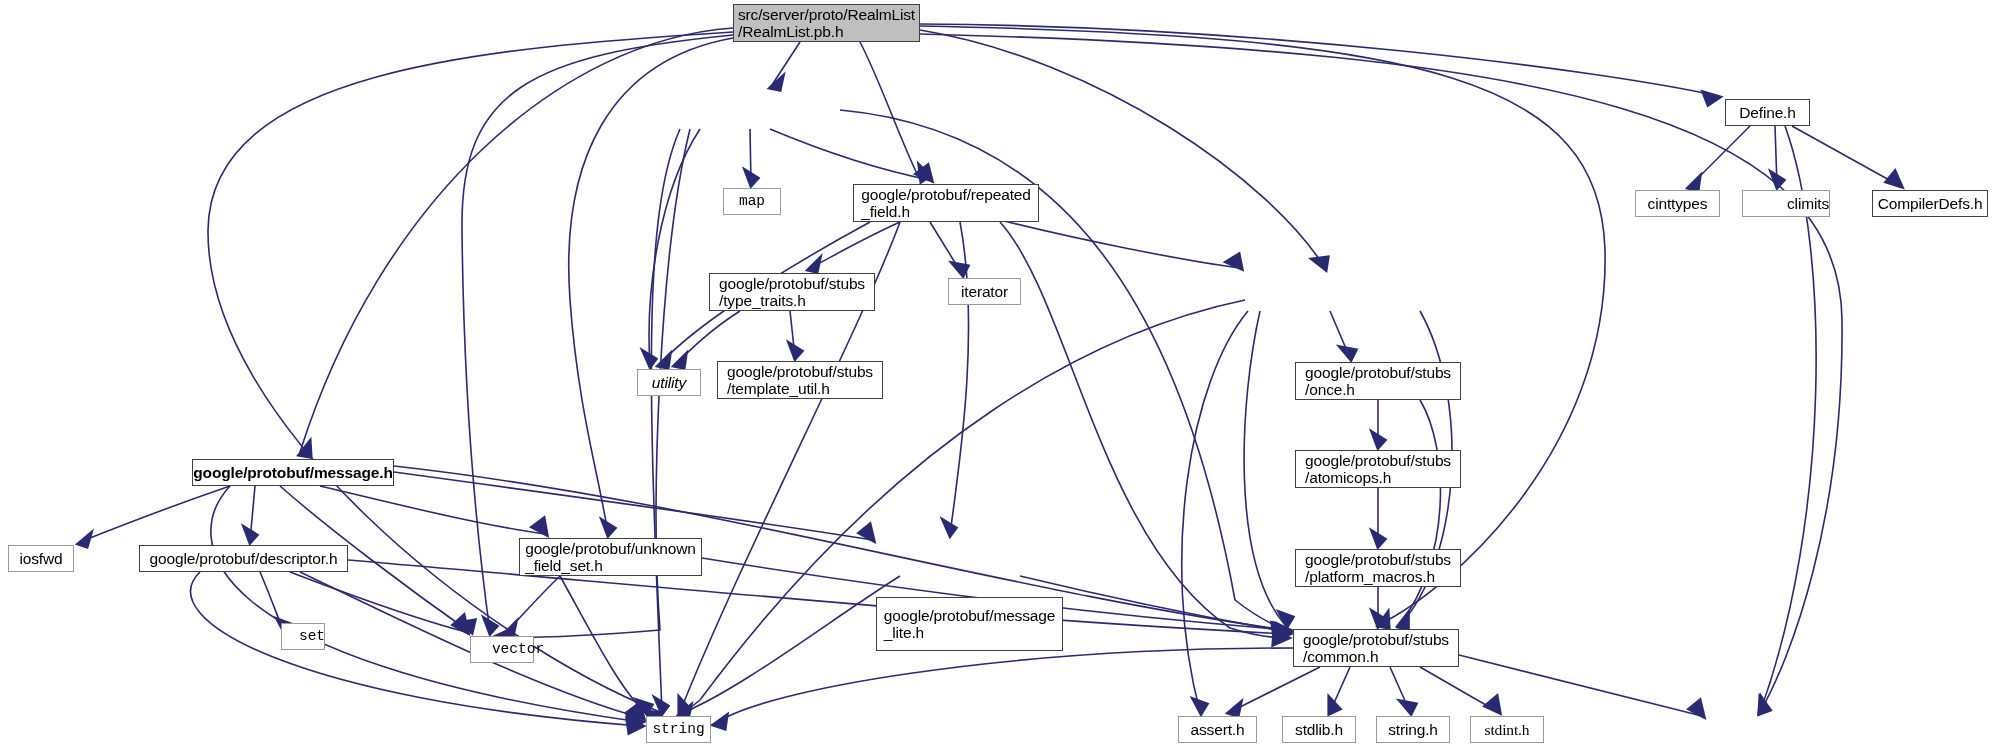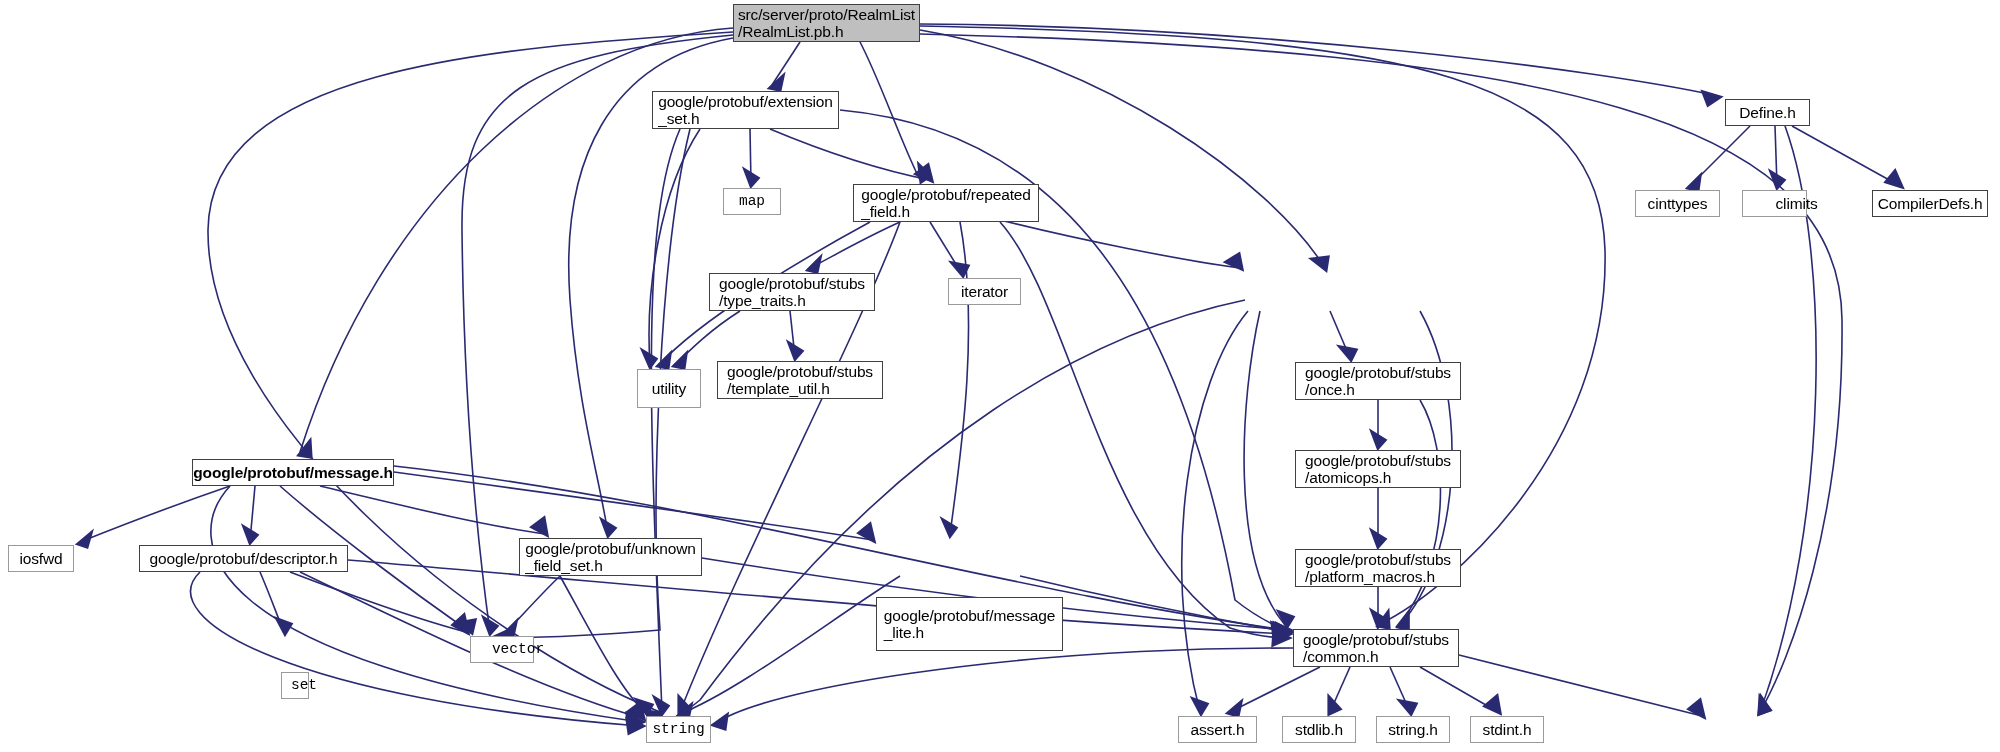--- a/index.html
+++ b/index.html
@@ -176,51 +176,49 @@
       <path d="M 1688,188 l 12,-12 l -2,14 z" fill="#2a2a72" stroke="#2a2a72" stroke-width="3.2" stroke-linejoin="miter"></path>
       <path d="M 1775,126 L 1777,186" fill="none" stroke="#2a2a72" stroke-width="1.6"></path>
       <path d="M 1777,188 l -6,-16 l 13,8 z" fill="#2a2a72" stroke="#2a2a72" stroke-width="3.2" stroke-linejoin="miter"></path>
       <path d="M 1792,126 L 1900,186" fill="none" stroke="#2a2a72" stroke-width="1.6"></path>
       <path d="M 1902,187 l -16,-5 l 9,-11 z" fill="#2a2a72" stroke="#2a2a72" stroke-width="3.2" stroke-linejoin="miter"></path>
       <path d="M 1785,126 C 1830,250 1830,520 1760,712" fill="none" stroke="#2a2a72" stroke-width="1.6"></path>
       <path d="M 1759,714 l 1,-17 l 10,13 z" fill="#2a2a72" stroke="#2a2a72" stroke-width="3.2" stroke-linejoin="miter"></path>
     </svg>
 <div class="node root" title="src/server/proto/RealmList/RealmList.pb.h" style="left: 733px; top: 4px; width: 187px; height: 38px;"><span>src/server/proto/RealmList
 /RealmList.pb.h</span></div>
-    <div class="node strong" title="google/protobuf/extension_set.h" style="left: 652px; top: 91px; width: 187px; height: 38px;"><span>google/protobuf/extension
-_set.h</span></div>
     <div class="node strong" title="Define.h" style="left: 1725px; top: 99px; width: 85px; height: 27px;"><span>Define.h</span></div>
     <div class="node mono" title="map" style="left: 723px; top: 188px; width: 58px; height: 27px;"><span>map</span></div>
     <div class="node strong" title="google/protobuf/repeated_field.h" style="left: 853px; top: 184px; width: 186px; height: 38px;"><span>google/protobuf/repeated
 _field.h</span></div>
     <div class="node" title="cinttypes" style="left: 1635px; top: 190px; width: 85px; height: 27px;"><span>cinttypes</span></div>
-    <div class="node" title="climits" style="left: 1742px; top: 190px; width: 65px; height: 27px; padding-left: 44px;"><span>climits</span></div>
+    <div class="node" title="climits" style="left: 1742px; top: 190px; width: 88px; height: 27px; padding-left: 44px;"><span>climits</span></div>
     <div class="node strong" title="CompilerDefs.h" style="left: 1872px; top: 190px; width: 116px; height: 27px;"><span>CompilerDefs.h</span></div>
     <div class="node strong" title="google/protobuf/stubs/type_traits.h" style="left: 709px; top: 273px; width: 166px; height: 38px;"><span>google/protobuf/stubs
 /type_traits.h</span></div>
     <div class="node" title="iterator" style="left: 948px; top: 278px; width: 73px; height: 27px;"><span>iterator</span></div>
-    <div class="node" title="utility" style="left: 637px; top: 369px; width: 64px; height: 39px;"><span>utility</span></div>
+    <div class="node" title="utility" style="left: 637px; top: 369px; width: 64px; height: 27px; font-style: italic;"><span>utility</span></div>
     <div class="node strong" title="google/protobuf/stubs/template_util.h" style="left: 717px; top: 361px; width: 166px; height: 38px;"><span>google/protobuf/stubs
 /template_util.h</span></div>
     <div class="node strong" title="google/protobuf/stubs/once.h" style="left: 1295px; top: 362px; width: 166px; height: 38px;"><span>google/protobuf/stubs
 /once.h</span></div>
     <div class="node strong" title="google/protobuf/stubs/atomicops.h" style="left: 1295px; top: 450px; width: 166px; height: 38px;"><span>google/protobuf/stubs
 /atomicops.h</span></div>
     <div class="node strong" title="google/protobuf/message.h" style="left: 192px; top: 459px; width: 202px; height: 27px; font-weight: bold;"><span>google/protobuf/message.h</span></div>
     <div class="node strong" title="google/protobuf/stubs/platform_macros.h" style="left: 1295px; top: 549px; width: 166px; height: 38px;"><span>google/protobuf/stubs
 /platform_macros.h</span></div>
     <div class="node" title="iosfwd" style="left: 8px; top: 545px; width: 66px; height: 27px;"><span>iosfwd</span></div>
     <div class="node strong" title="google/protobuf/descriptor.h" style="left: 139px; top: 545px; width: 209px; height: 27px;"><span>google/protobuf/descriptor.h</span></div>
     <div class="node strong" title="google/protobuf/unknown_field_set.h" style="left: 519px; top: 538px; width: 183px; height: 38px;"><span>google/protobuf/unknown
 _field_set.h</span></div>
     <div class="node strong" title="google/protobuf/message_lite.h" style="left: 876px; top: 562px; width: 187px; height: 54px; margin-top: 35px;"><span>google/protobuf/message
 _lite.h</span></div>
     <div class="node strong" title="google/protobuf/stubs/common.h" style="left: 1293px; top: 629px; width: 166px; height: 38px;"><span>google/protobuf/stubs
 /common.h</span></div>
-    <div class="node mono" title="set" style="left: 281px; top: 672px; width: 28px; height: 27px; padding-left: 18px;"><span>set</span></div>
+    <div class="node mono" title="set" style="left: 281px; top: 623px; width: 44px; height: 27px; padding-left: 18px;"><span>set</span></div>
     <div class="node mono" title="vector" style="left: 470px; top: 636px; width: 64px; height: 27px; padding-left: 32px;"><span>vector</span></div>
     <div class="node mono" title="string" style="left: 646px; top: 716px; width: 65px; height: 27px;"><span>string</span></div>
     <div class="node" title="assert.h" style="left: 1178px; top: 716px; width: 79px; height: 27px;"><span>assert.h</span></div>
     <div class="node" title="stdlib.h" style="left: 1282px; top: 716px; width: 74px; height: 27px;"><span>stdlib.h</span></div>
     <div class="node" title="string.h" style="left: 1376px; top: 716px; width: 74px; height: 27px;"><span>string.h</span></div>
-    <div class="node" title="stdint.h" style="left: 1470px; top: 716px; width: 74px; height: 27px;"><span>stdint.h</span></div>
+    <div class="node" title="stdint.h" style="left: 1470px; top: 716px; width: 74px; height: 27px; font-family: Liberation Serif, serif;"><span>stdint.h</span></div>
     <div class="node" title="cstddef" style="left: 1705px; top: 716px; width: 78px; height: 27px; margin-top: 48px;"><span>cstddef</span></div>
   </div>
 
 </body></html>

